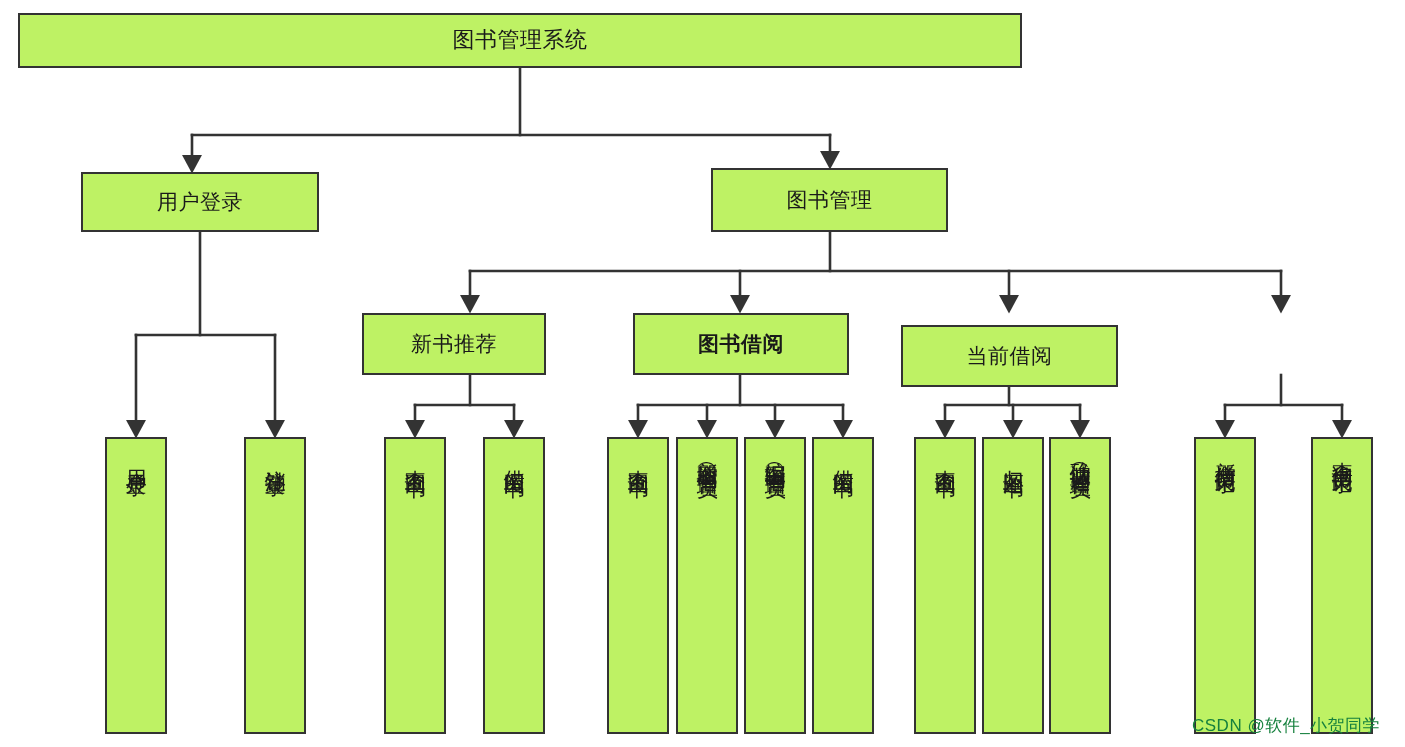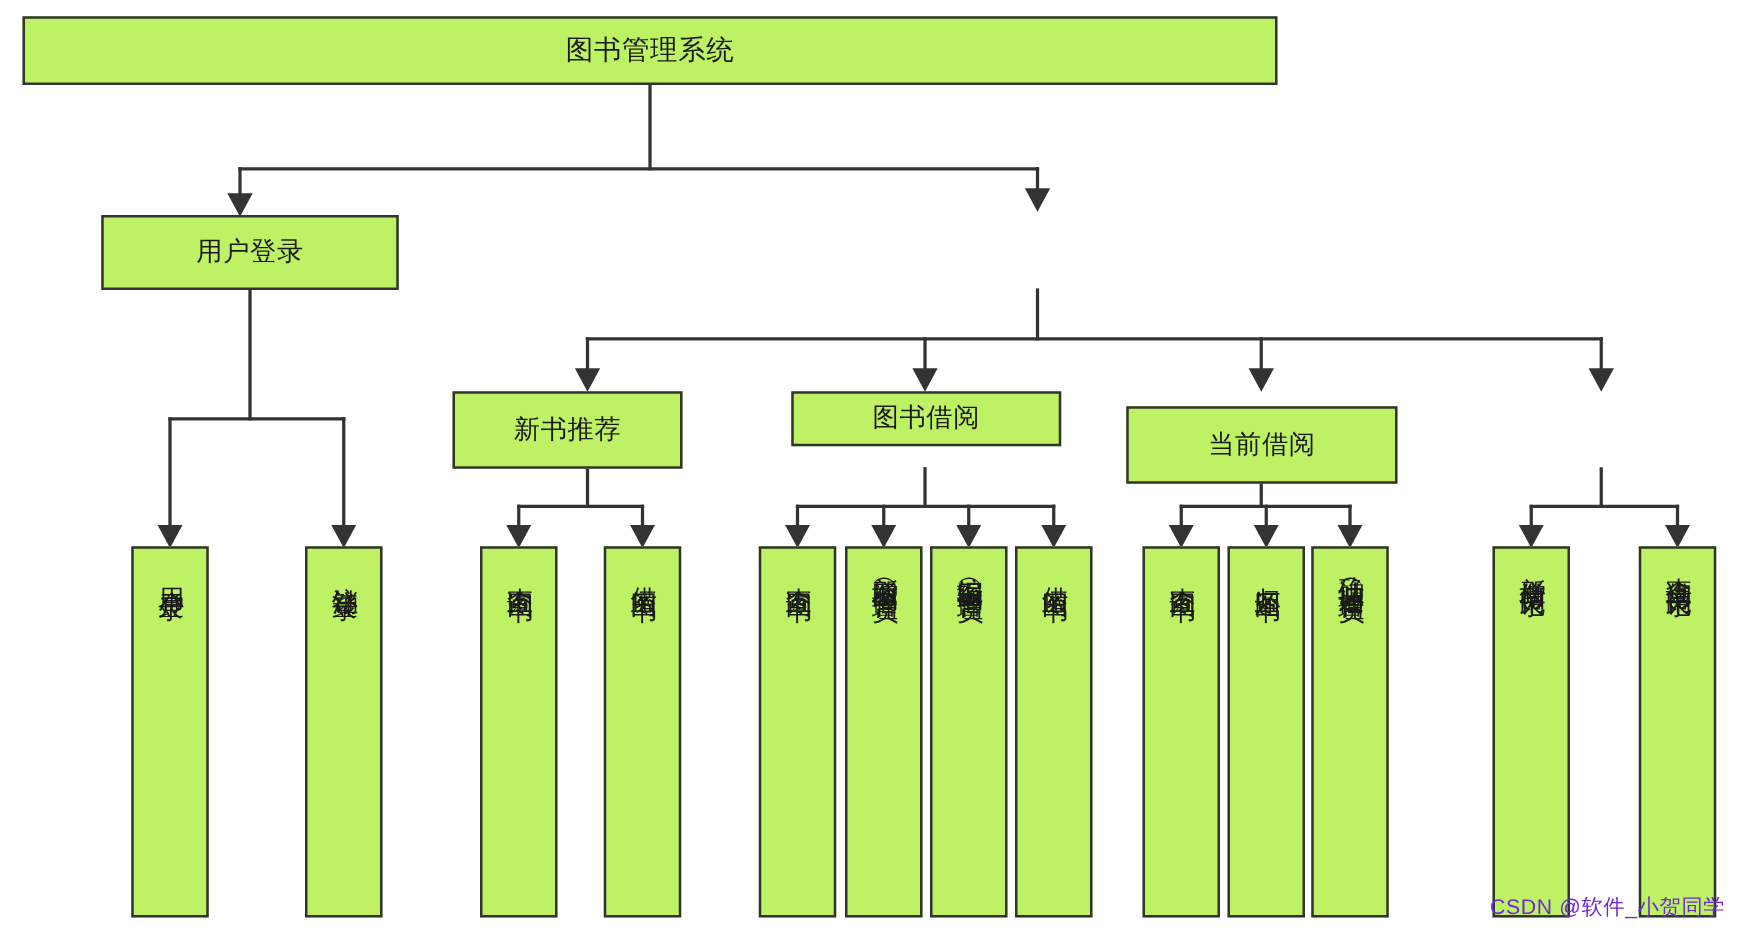--- a/index.html
+++ b/index.html
@@ -59,21 +59,21 @@
     letter-spacing: 2.5px;
     white-space: nowrap;
     color: #1a1a1a;
   }
   .node-v.tall-text {
     padding-top: 6px;
   }
   .watermark {
     position: absolute;
     font-size: 17px;
-    color: #6d28d9;
+    color: #15803d;
     white-space: nowrap;
     letter-spacing: 0.5px;
   }
 </style>
 </head>
 <body>
 
 <div id="diagram-root">
 
   <svg id="edge-layer" viewBox="0 0 1405 747" width="1405" height="747" xmlns="http://www.w3.org/2000/svg">
@@ -127,26 +127,29 @@
   </svg>
 
   <div class="node node-h node-root" style="left:18px; top:13px; width:1004px; height:55px;">
     <span>图书管理系统</span>
   </div>
 
   <div class="node node-h" style="left:81px; top:172px; width:238px; height:60px;">
     <span>用户登录</span>
   </div>
 
+  <div class="node node-h" style="left:711px; top:168px; width:237px; height:64px;">
+    <span>图书管理</span>
+  </div>
 
   <div class="node node-h" style="left:362px; top:313px; width:184px; height:62px;">
     <span>新书推荐</span>
   </div>
 
-  <div class="node node-h" style="left:633px; top:313px; width:216px; height:44px;">
+  <div class="node node-h" style="left:633px; top:313px; width:216px; height:62px;font-weight:bold;">
     <span>图书借阅</span>
   </div>
 
   <div class="node node-h" style="left:901px; top:313px; width:217px; height:62px;margin-top:12px;">
     <span>当前借阅</span>
   </div>
 
 
   <div class="node node-v" style="left:105px; top:437px; width:62px; height:297px;">
     <span class="vtext">用户登录</span>

